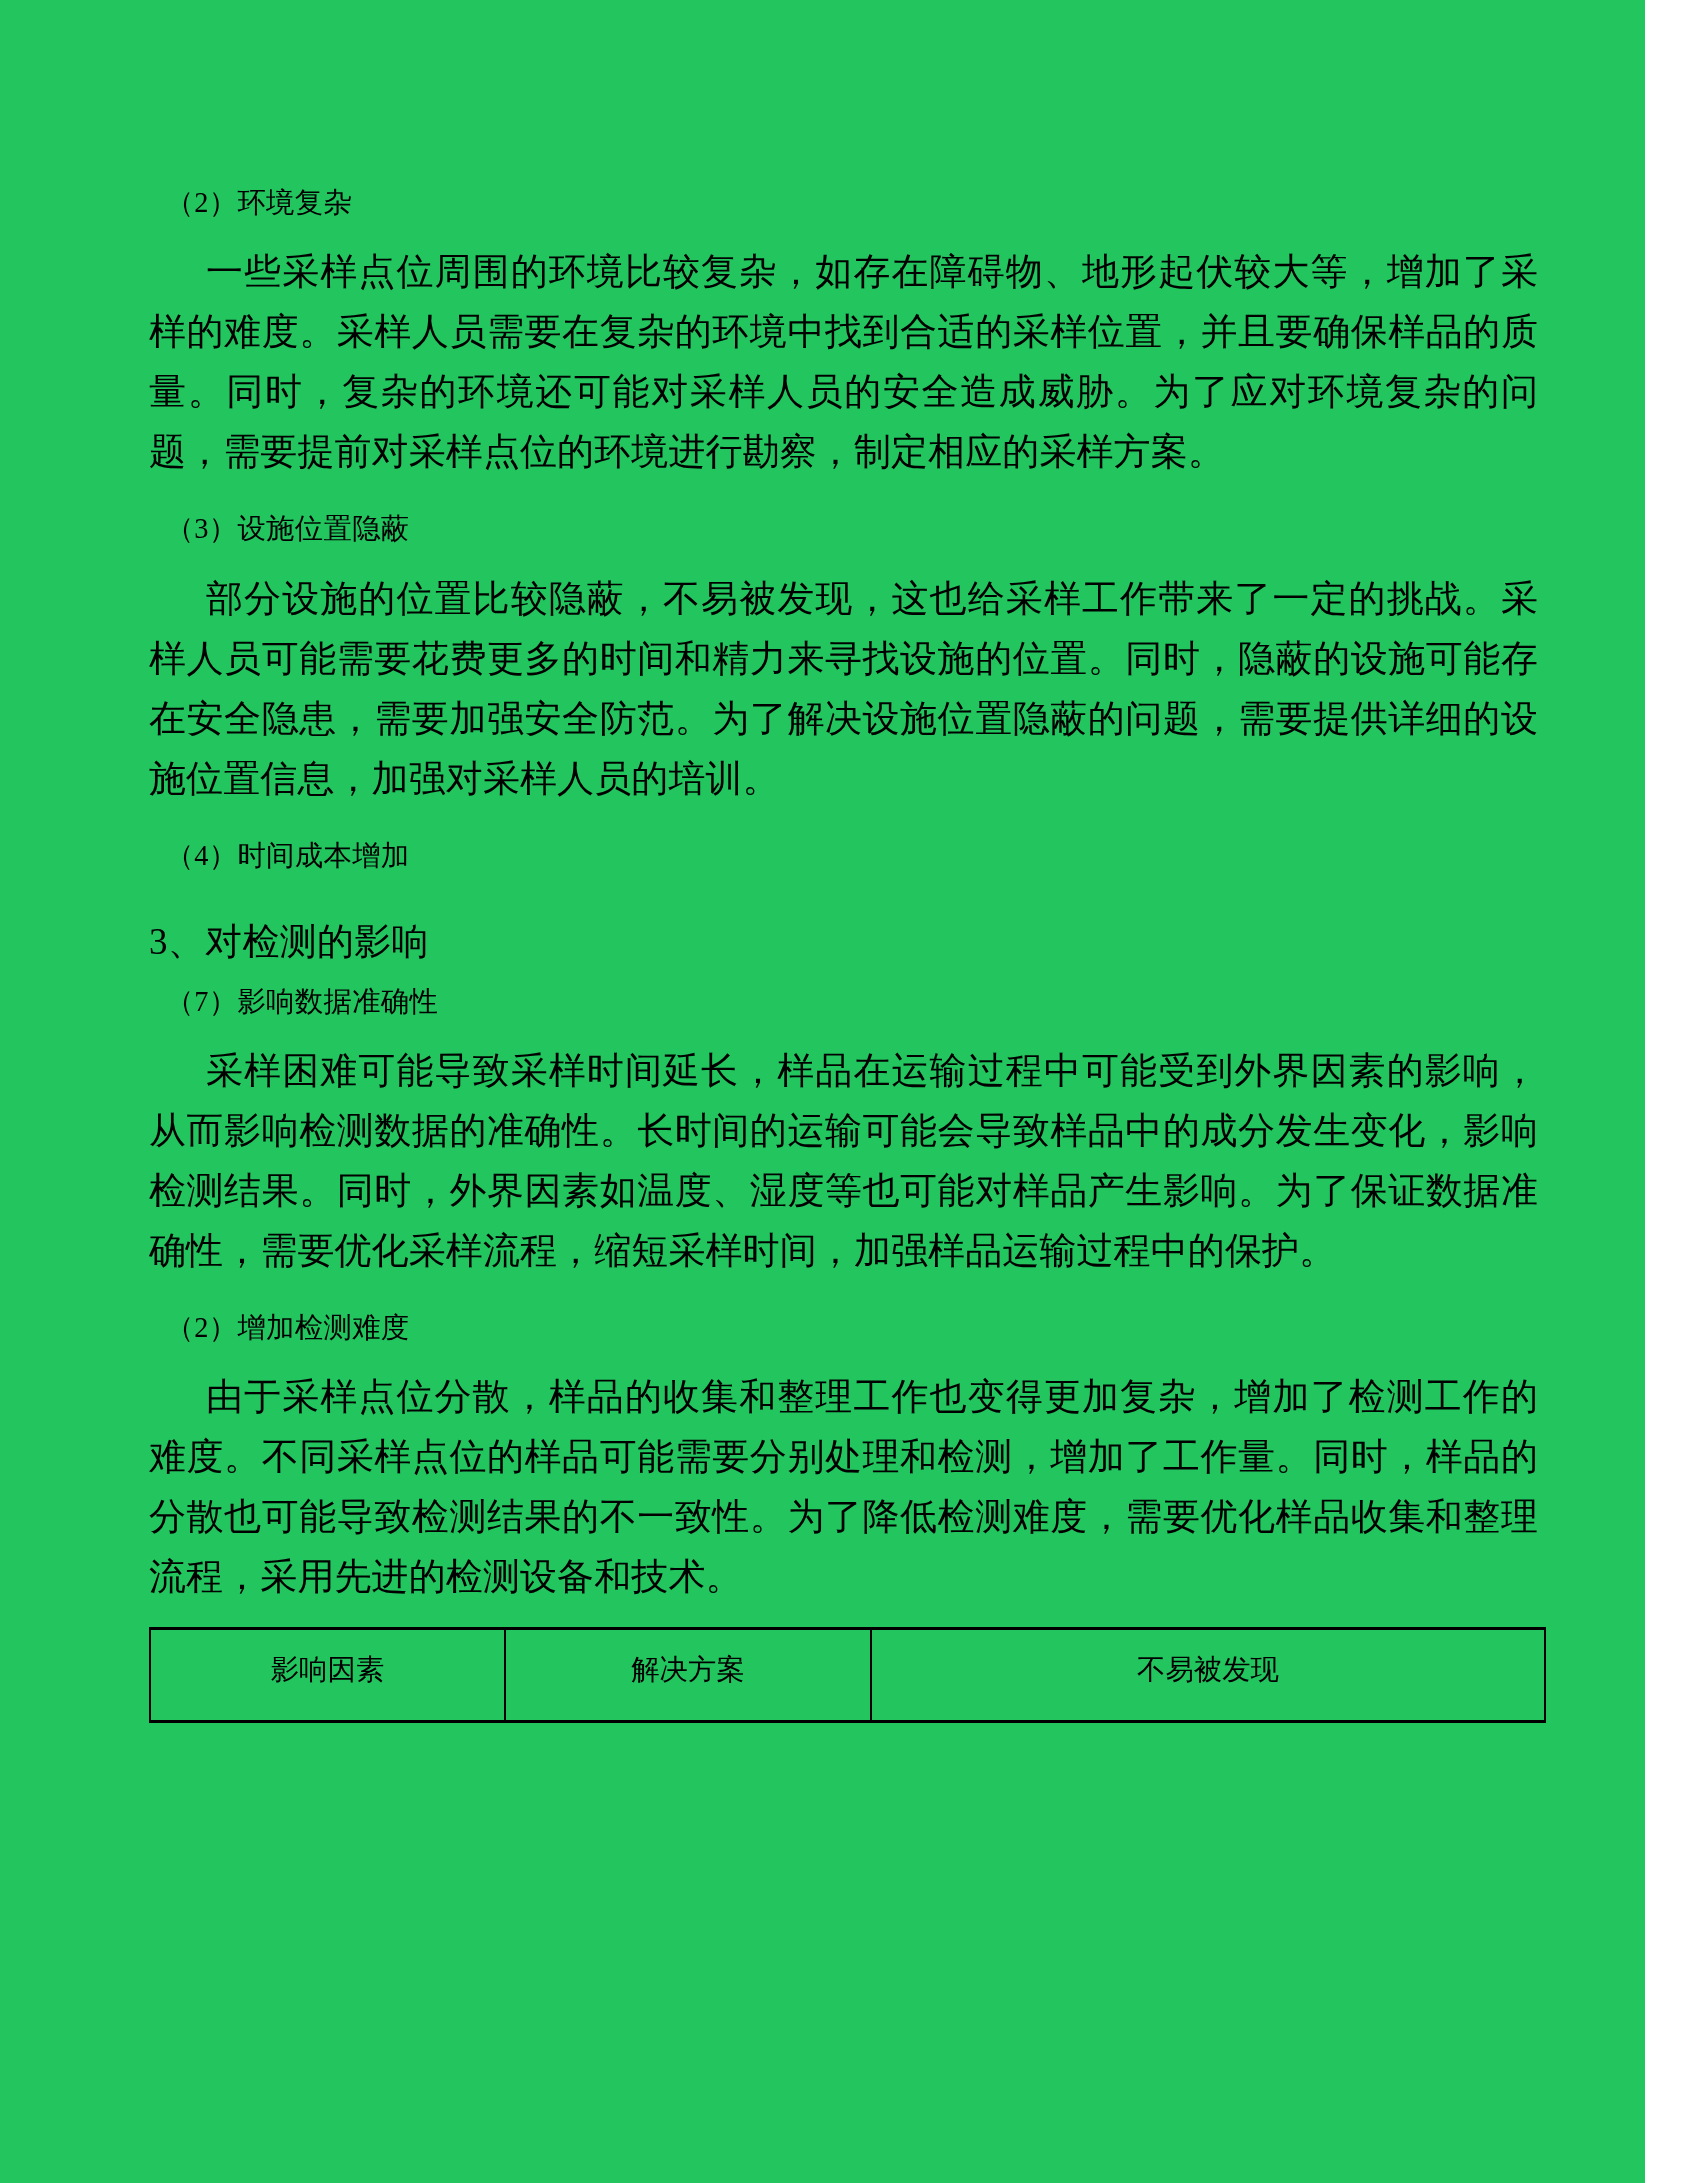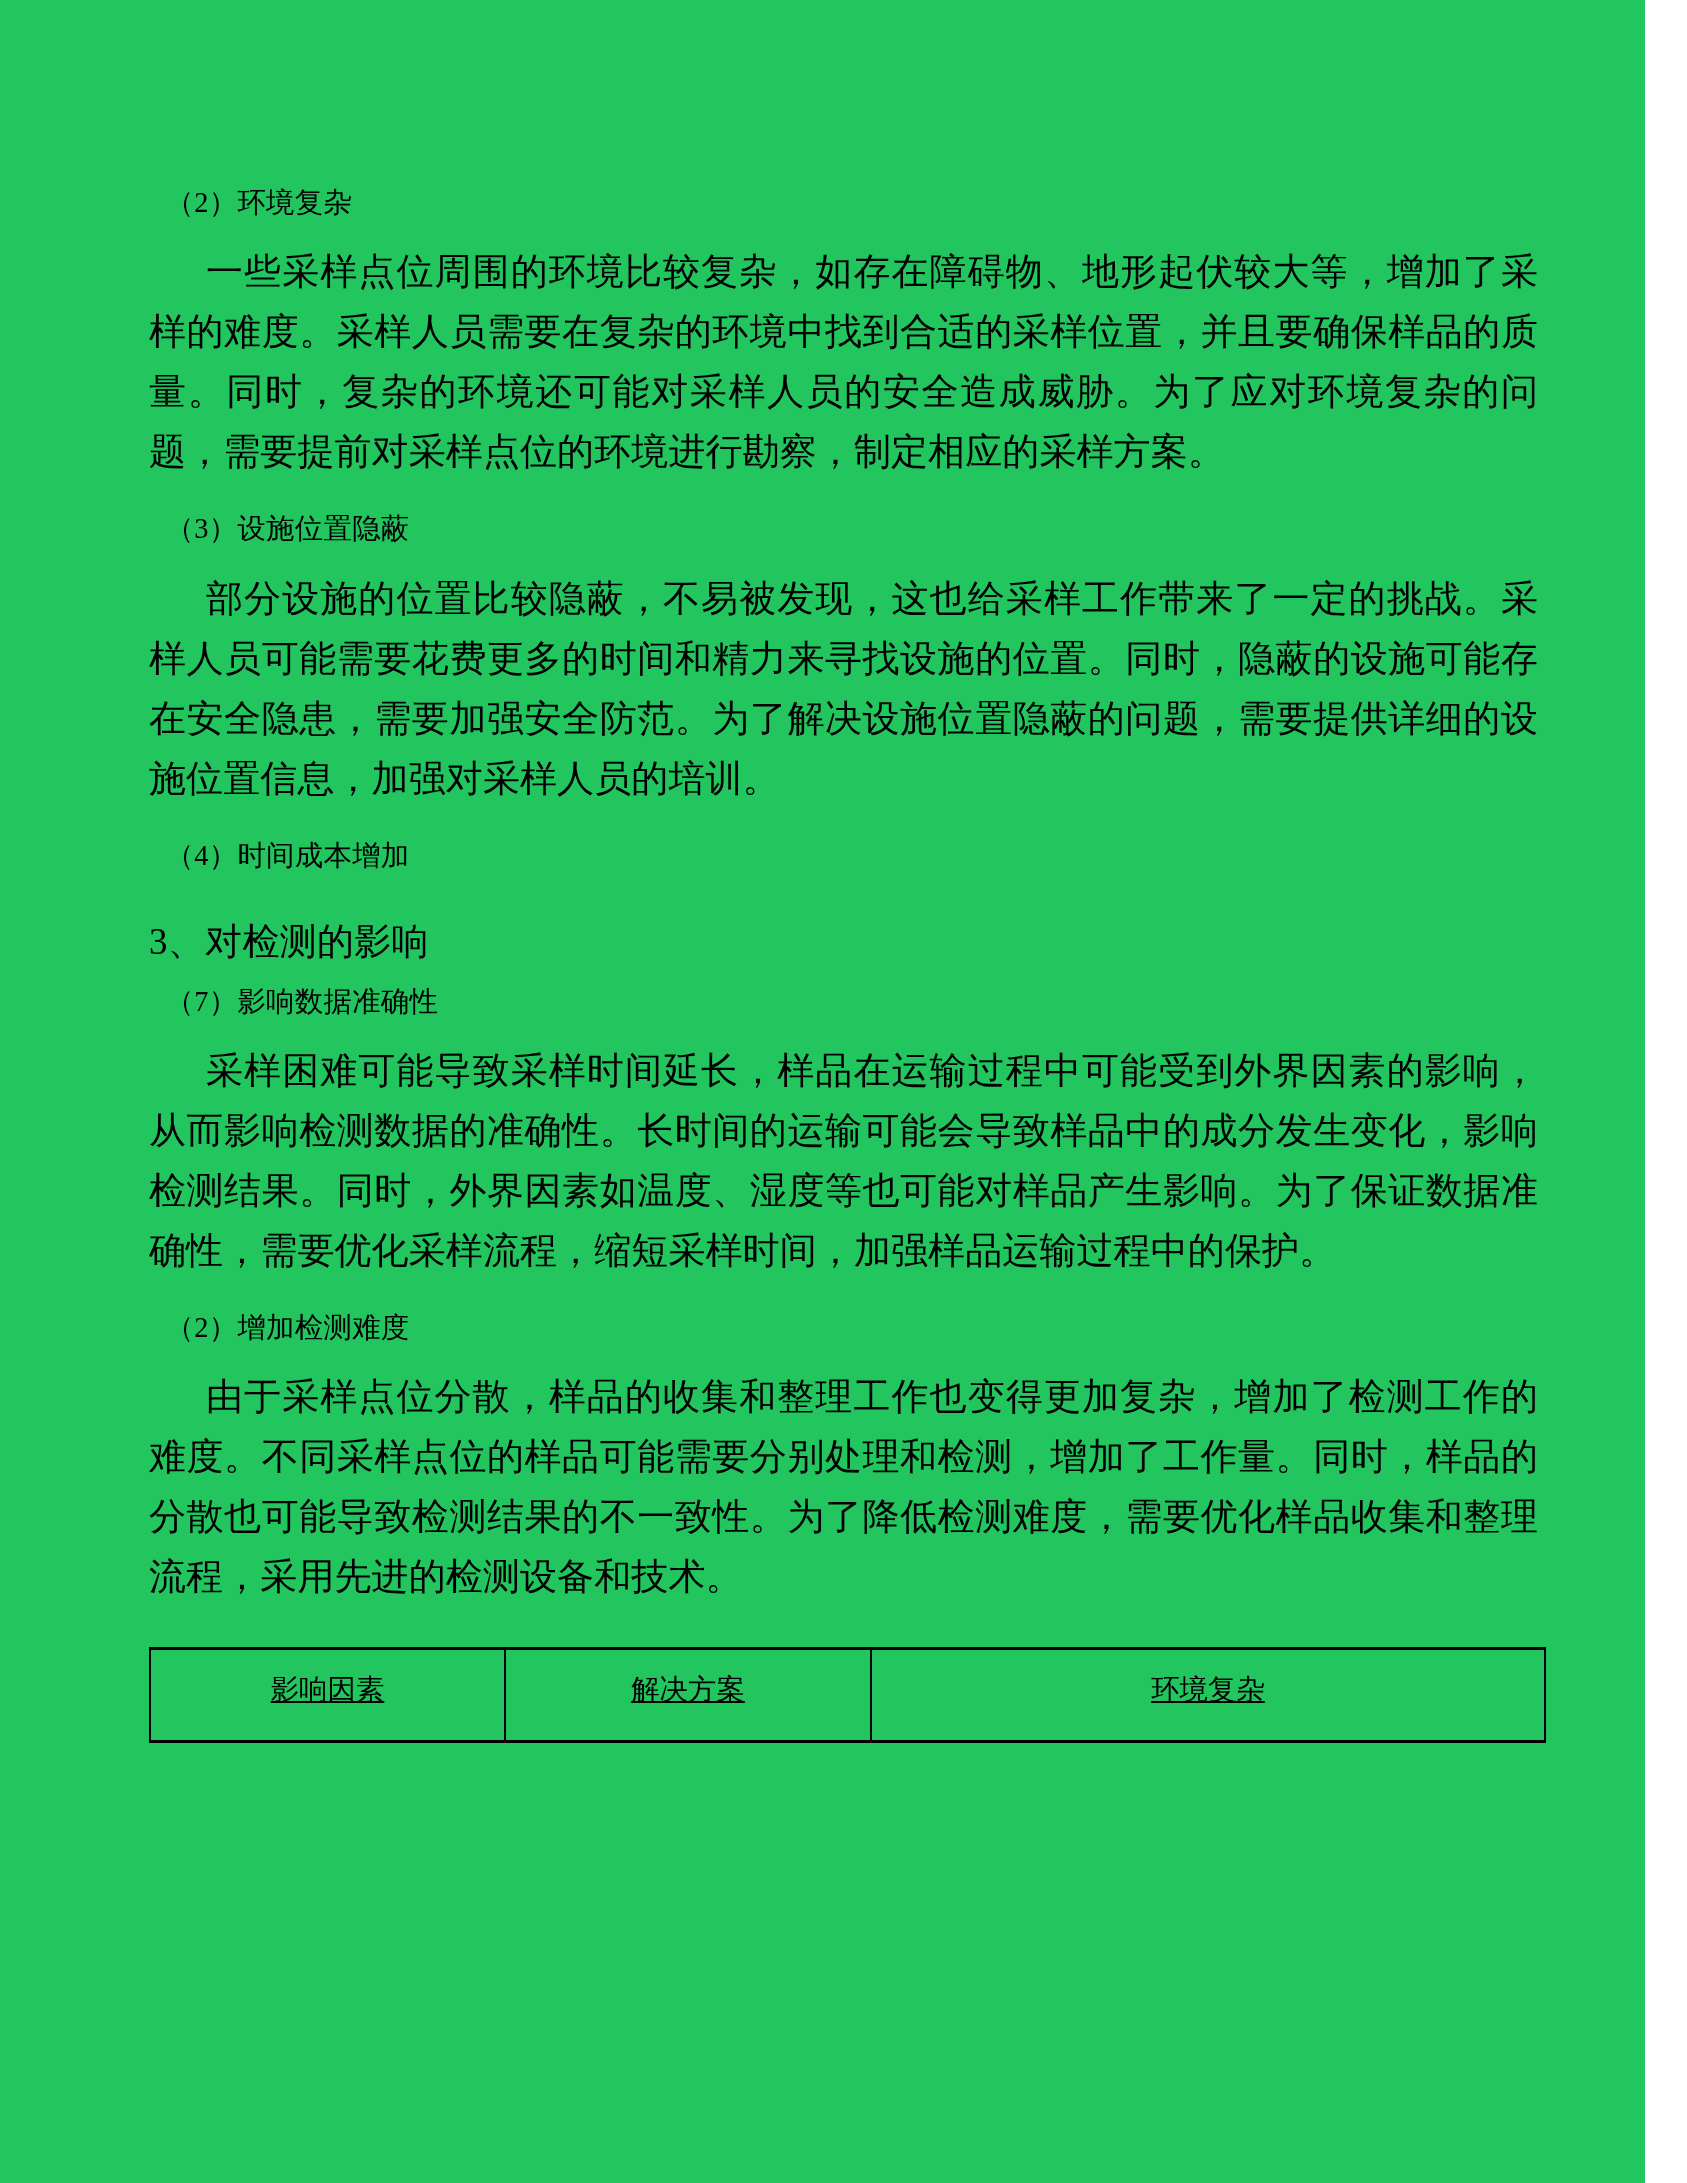--- a/index.html
+++ b/index.html
@@ -58,22 +58,21 @@
     text-indent: 57px;
     letter-spacing: 0.1px;
     word-break: break-all;
   }
 
   .gap-sm { height: 9.3px; }
   .gap-md { height: 17px; }
 
   
   .tbl-wrap {
-    margin-top: 40px;
-    text-decoration: underline;
+    margin-top: 20px;
   }
   table.data-table {
     width: 1389px;
     border-collapse: collapse;
     table-layout: fixed;
   }
   table.data-table th {
     font-weight: normal;
     font-size: 28.4px;
     line-height: 60px;
@@ -136,21 +135,21 @@
     <div class="gap-sm"></div>
 
     <p class="para">由于采样点位分散，样品的收集和整理工作也变得更加复杂，增加了检测工作的难度。不同采样点位的样品可能需要分别处理和检测，增加了工作量。同时，样品的分散也可能导致检测结果的不一致性。为了降低检测难度，需要优化样品收集和整理流程，采用先进的检测设备和技术。</p>
 
     <div class="tbl-wrap">
       <table class="data-table">
         <thead>
           <tr>
             <th class="col-1">影响因素</th>
             <th class="col-2">解决方案</th>
-            <th class="col-3">环境复杂</th>
+            <th class="col-3">不易被发现</th>
           </tr>
         </thead>
         <tbody></tbody>
       </table>
     </div>
 
   </div>
 </div>
 
 

